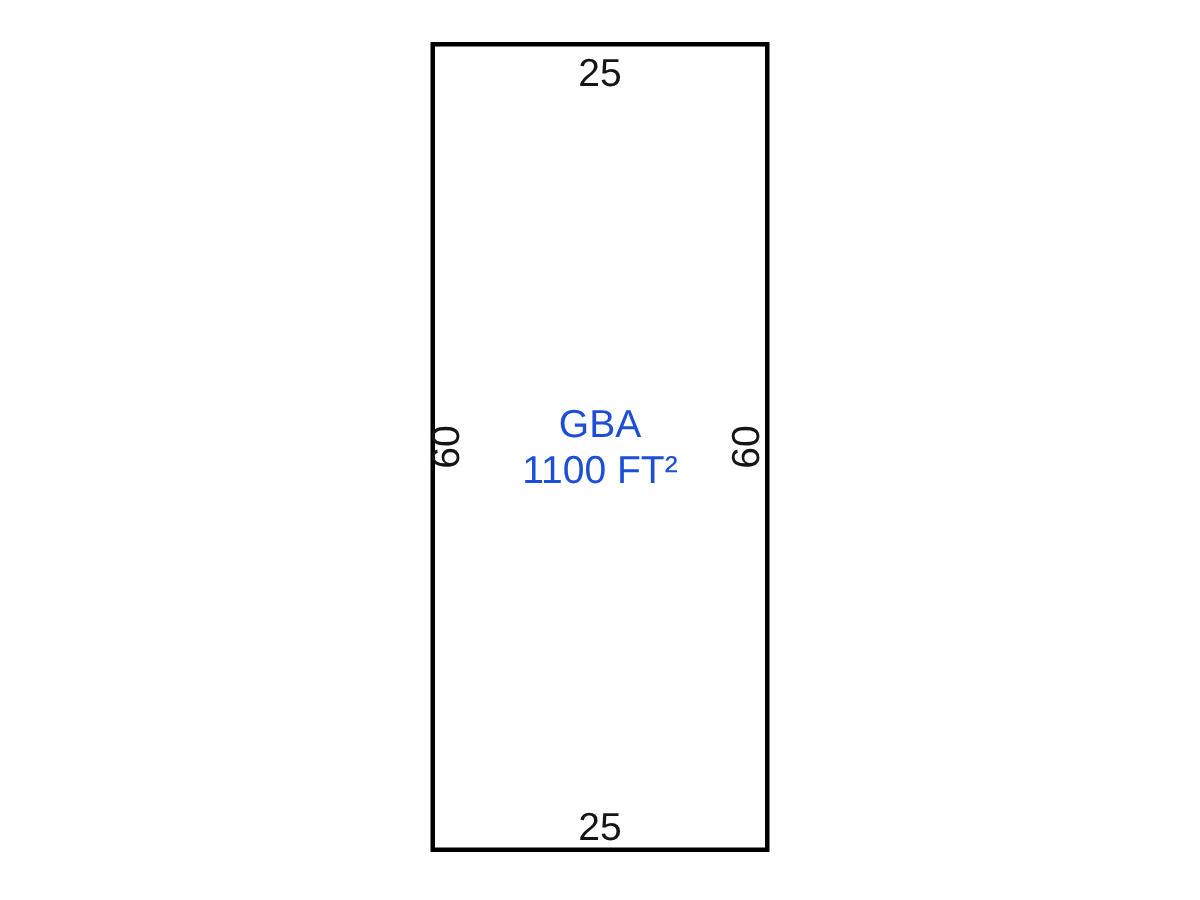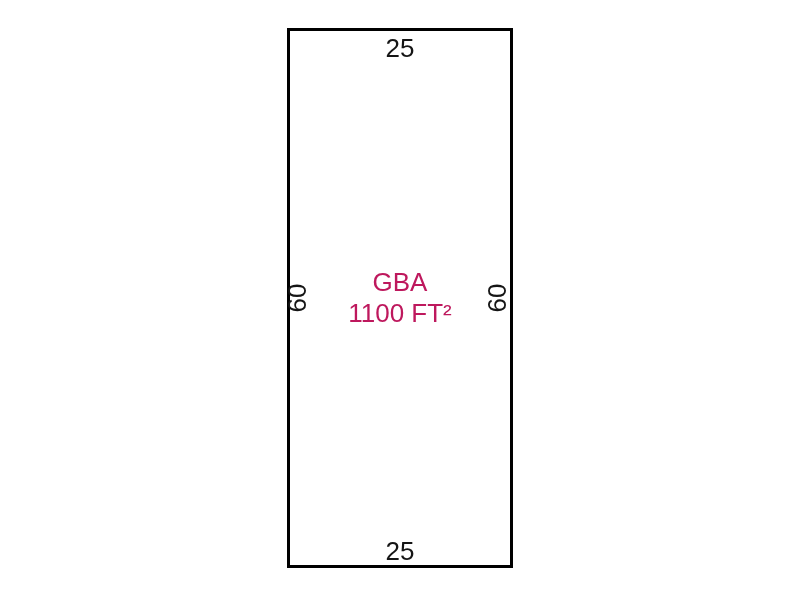--- a/index.html
+++ b/index.html
@@ -43,21 +43,21 @@
   .dim-right  { left: 497px; top: 298px; }
   .area-block {
     position: absolute;
     left: 400px;
     top: 298px;
     transform: translate(-50%, -50%);
     text-align: center;
     font-size: 26px;
     line-height: 31px;
     white-space: nowrap;
-    color: #be185d;
+    color: #1d4ed8;
   }
 </style>
 </head>
 <body>
 
 <div id="stage">
 
   <div class="outline"></div>
 
   <div class="dim-label dim-top">25</div>

